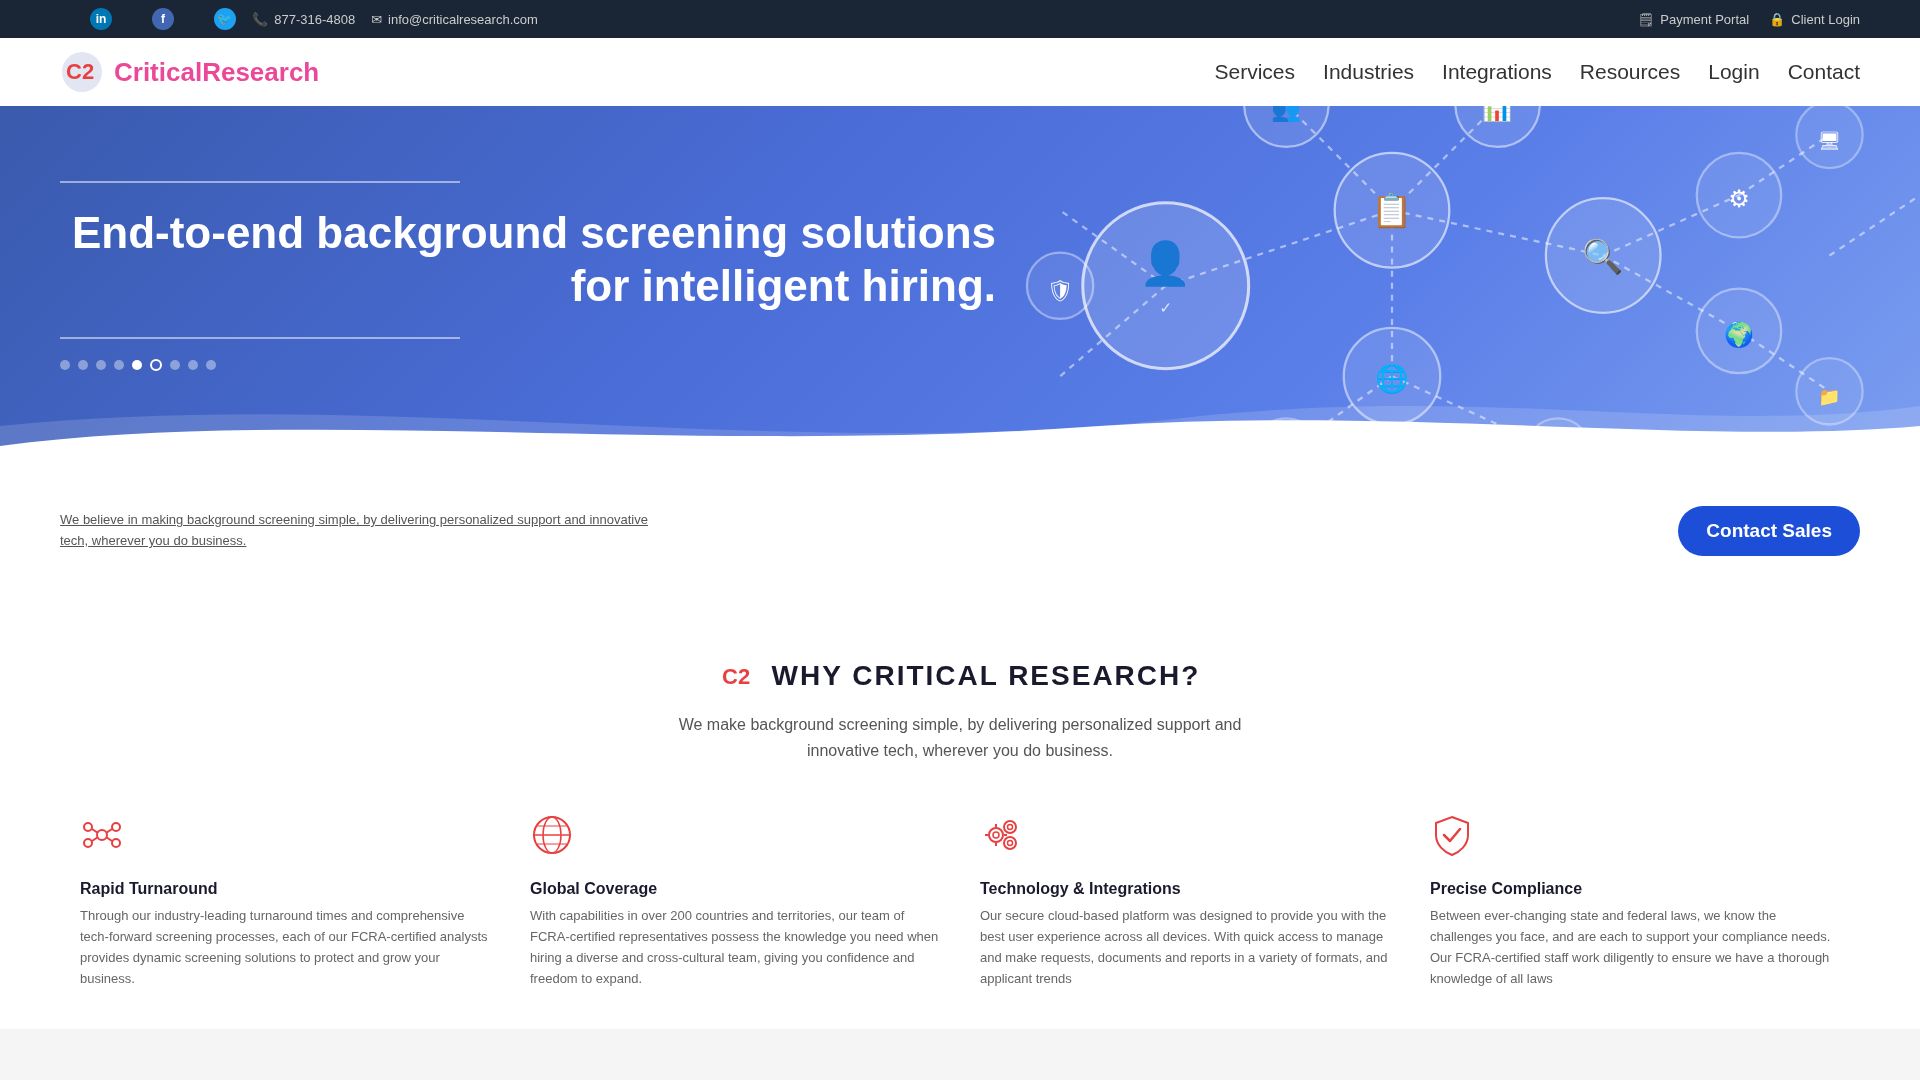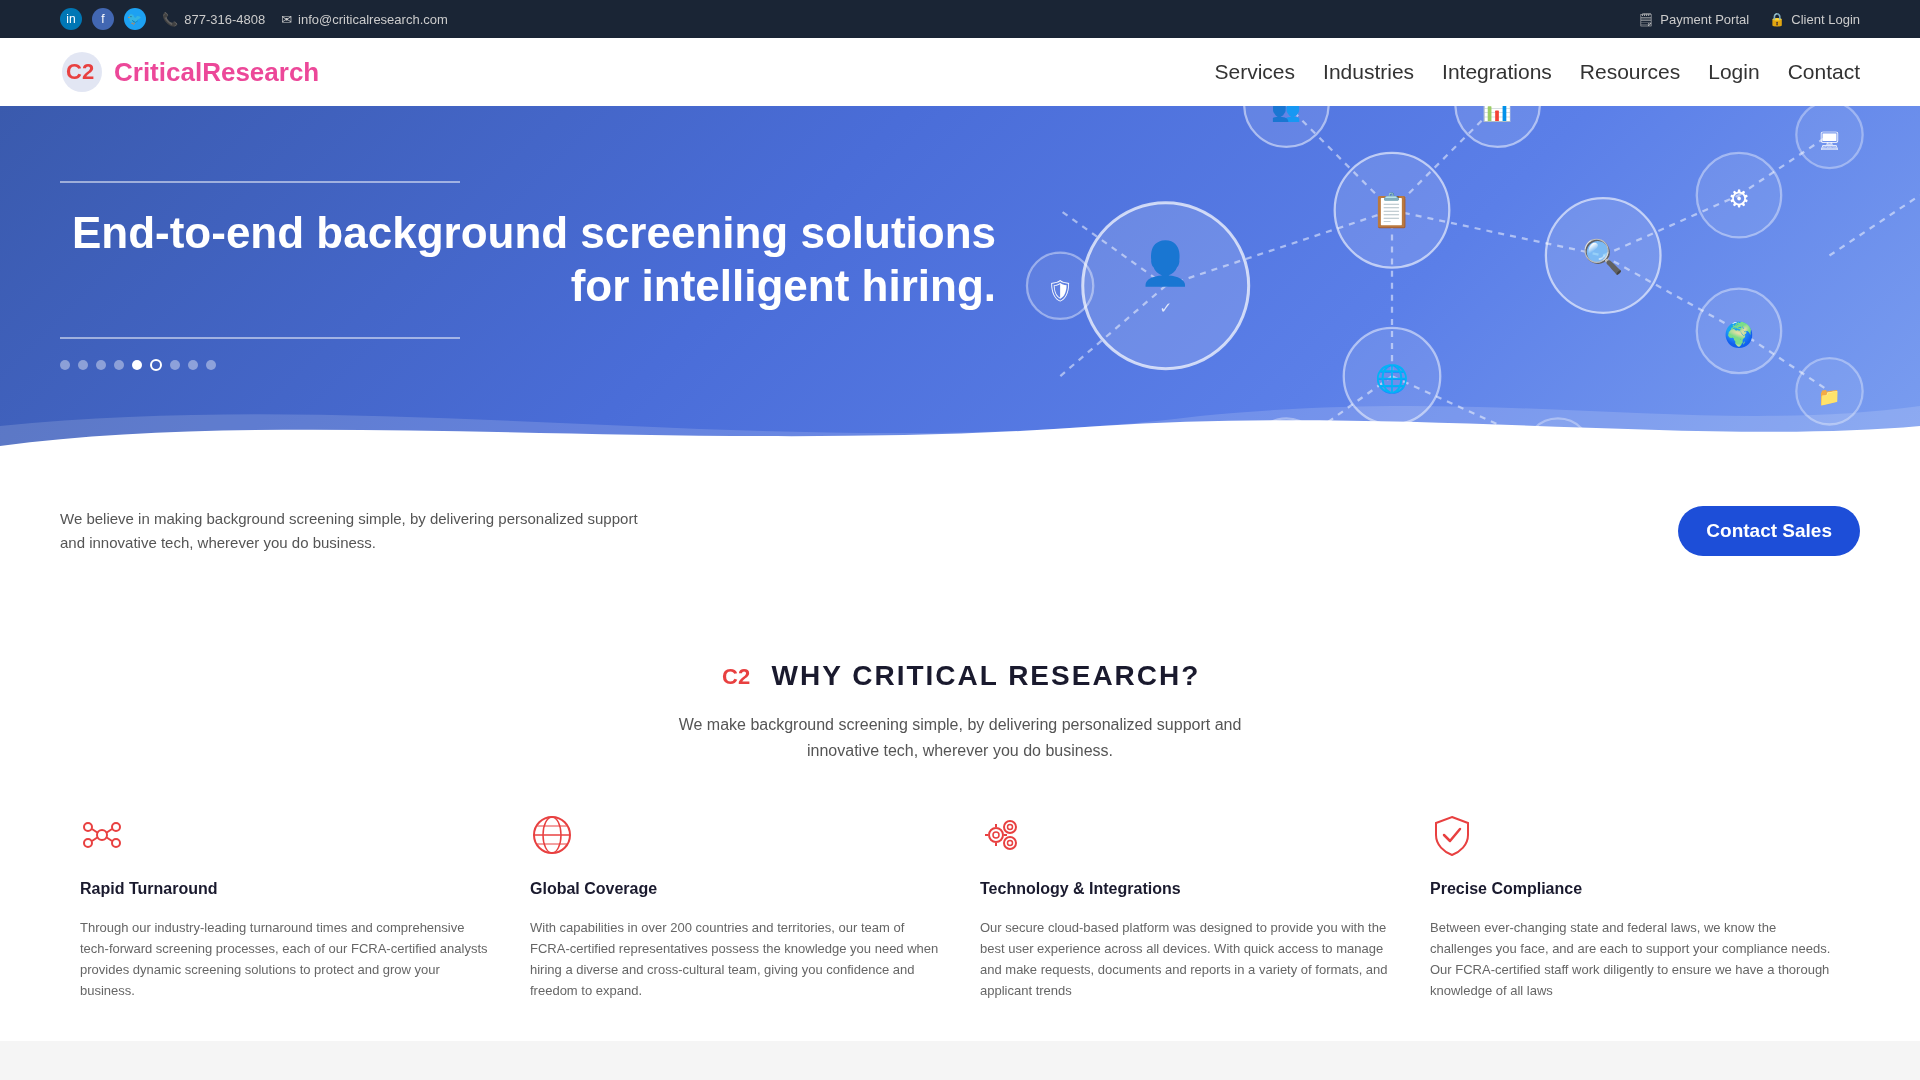--- a/index.html
+++ b/index.html
@@ -14,21 +14,21 @@
       display: flex;
       justify-content: space-between;
       align-items: center;
     }
     .top-bar-left { display: flex; align-items: center; gap: 16px; }
     .top-bar-right { display: flex; align-items: center; gap: 20px; }
     .social-icons { display: flex; gap: 10px; }
     .social-icon {
       width: 22px; height: 22px; border-radius: 11px;
       display: flex; align-items: center; justify-content: center;
-      font-size: 12px; font-weight: normal; cursor: pointer;
+      font-size: 12px; font-weight: bold; cursor: pointer; margin-left: 30px;
     }
     .linkedin-icon { background: #0077b5; color: white; }
     .facebook-icon { background: #4267B2; color: white; }
     .twitter-icon { background: #1da1f2; color: white; }
     .top-bar-contact { display: flex; align-items: center; gap: 6px; color: #ccc; }
     .top-bar-right-link { display: flex; align-items: center; gap: 6px; color: #ccc; cursor: pointer; }
 
     
     .navbar {
       background: white;
@@ -109,21 +109,21 @@
 
     
     .info-strip {
       background: white;
       padding: 40px 60px;
       display: flex;
       justify-content: space-between;
       align-items: center;
     }
     .info-text {
-      font-size: 15px; color: #555; max-width: 600px; line-height: 1.6;
+      font-size: 13px; color: #555; max-width: 600px; line-height: 1.6; text-decoration: underline;
     }
     .contact-sales-btn {
       background: #1d4ed8;
       color: white;
       border: none;
       padding: 14px 28px;
       border-radius: 30px;
       font-size: 19px;
       font-weight: 600;
       cursor: pointer;
@@ -155,21 +155,21 @@
     
     .features-grid {
       display: grid; grid-template-columns: repeat(4, 1fr);
       gap: 40px; padding: 0 20px;
     }
     .feature-card { text-align: left; }
     .feature-icon {
       color: #e84040; font-size: 36px; margin-bottom: 14px;
     }
     .feature-title {
-      font-size: 16px; font-weight: 700; color: #1a1a2e; margin-bottom: 20px;
+      font-size: 16px; font-weight: 700; color: #1a1a2e; margin-bottom: 8px;
     }
     .feature-desc {
       font-size: 13px; color: #666; line-height: 1.6;
     }
   </style>
 </head>
 <body>
 
 <div class="top-bar">
   <div class="top-bar-left">

